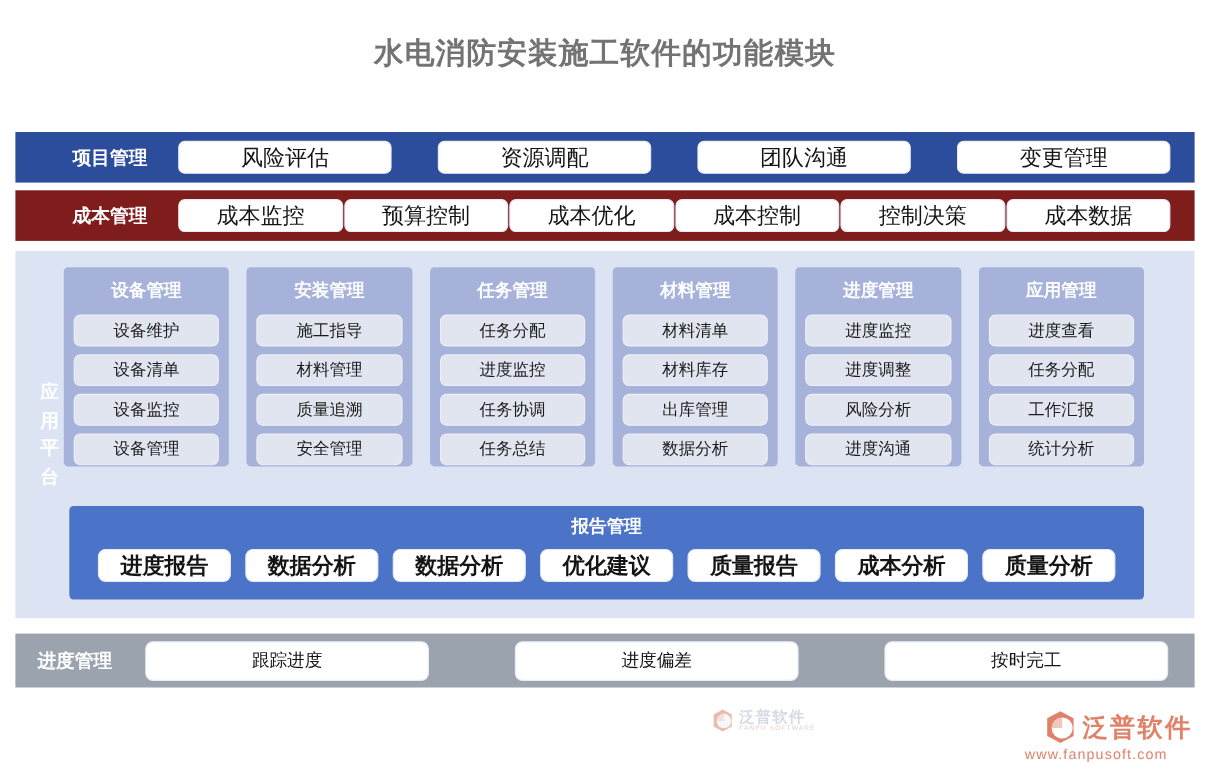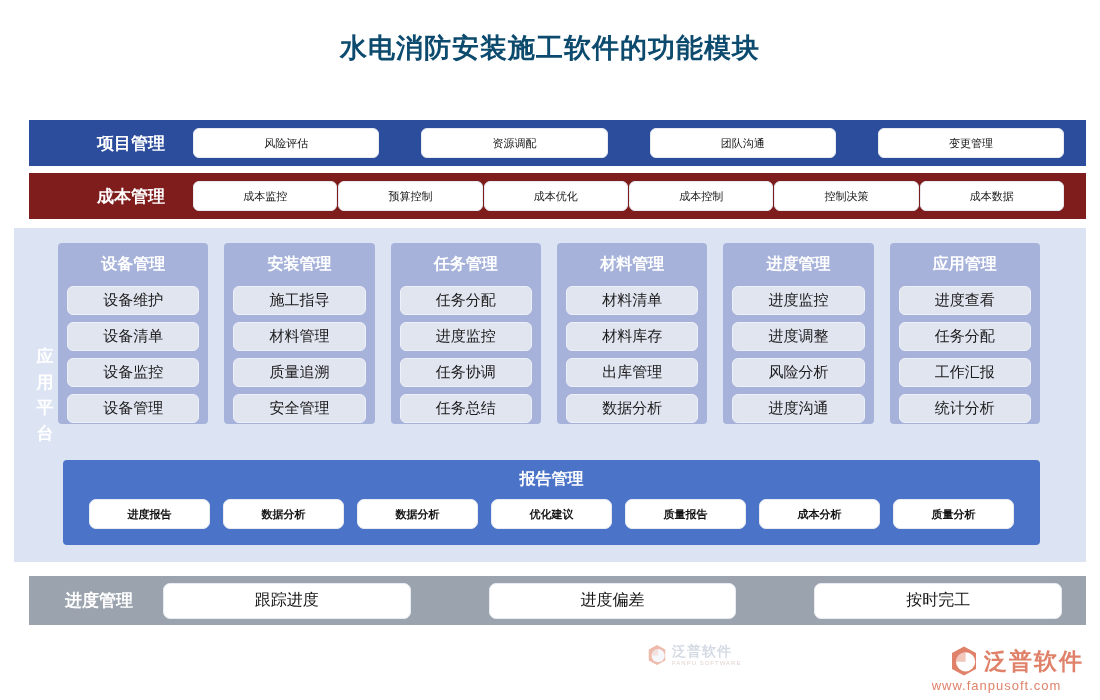--- a/index.html
+++ b/index.html
@@ -1,36 +1,36 @@
 <!DOCTYPE html>
 <html><head>
 <meta charset="utf-8">
 <style>
   * { margin:0; padding:0; box-sizing:border-box; }
   html,body { width:1100px; height:700px; background:#ffffff;
     font-family:"Liberation Sans","DejaVu Sans",sans-serif; }
   body { position:relative; overflow:hidden; }
 
   .page-title { position:absolute; top:30px; left:0; width:100%;
-    text-align:center; font-size:27px; font-weight:bold; color:#0c4a6e;
+    text-align:center; font-size:27px; font-weight:bold; color:#737373;
     letter-spacing:1px; }
 
   
-  .band { position:absolute; left:29px; right:14px; height:46px;
-    display:flex; align-items:center;padding-left:16px; }
+  .band { position:absolute; left:14px; right:14px; height:46px;
+    display:flex; align-items:center; }
   .band-1 { top:120px; background:#2c4c9c; }
   .band-2 { top:173px; background:#7f1d1d;justify-content:space-between; }
   .band-label { flex:none; width:96px; margin-left:38px; text-align:center;
     color:#ffffff; font-weight:bold; font-size:17px; }
   .band-btns { flex:1; display:flex; margin:0 22px 0 14px; }
   .band-1 .band-btns { gap:42px; }
   .band-2 .band-btns { gap:1px; }
   .wbtn { flex:1; height:30px; background:#ffffff; border-radius:6px;
     border:1px solid #e8ebf2; display:flex; align-items:center;
-    justify-content:center; font-size:11px; color:#141414; }
+    justify-content:center; font-size:20px; color:#141414; }
 
   
   .panel { position:absolute; left:14px; right:14px; top:228px; height:334px;
     background:#dce4f4; }
   .panel-vlabel { position:absolute; left:19px; top:50%;
     transform:translateY(-50%); width:24px; text-align:center;
     word-break:break-all; line-height:1.5; font-size:17px; font-weight:bold;
     color:#ffffff; }
   .cols { position:absolute; left:44px; right:46px; top:15px; display:flex;
     gap:16px; }

